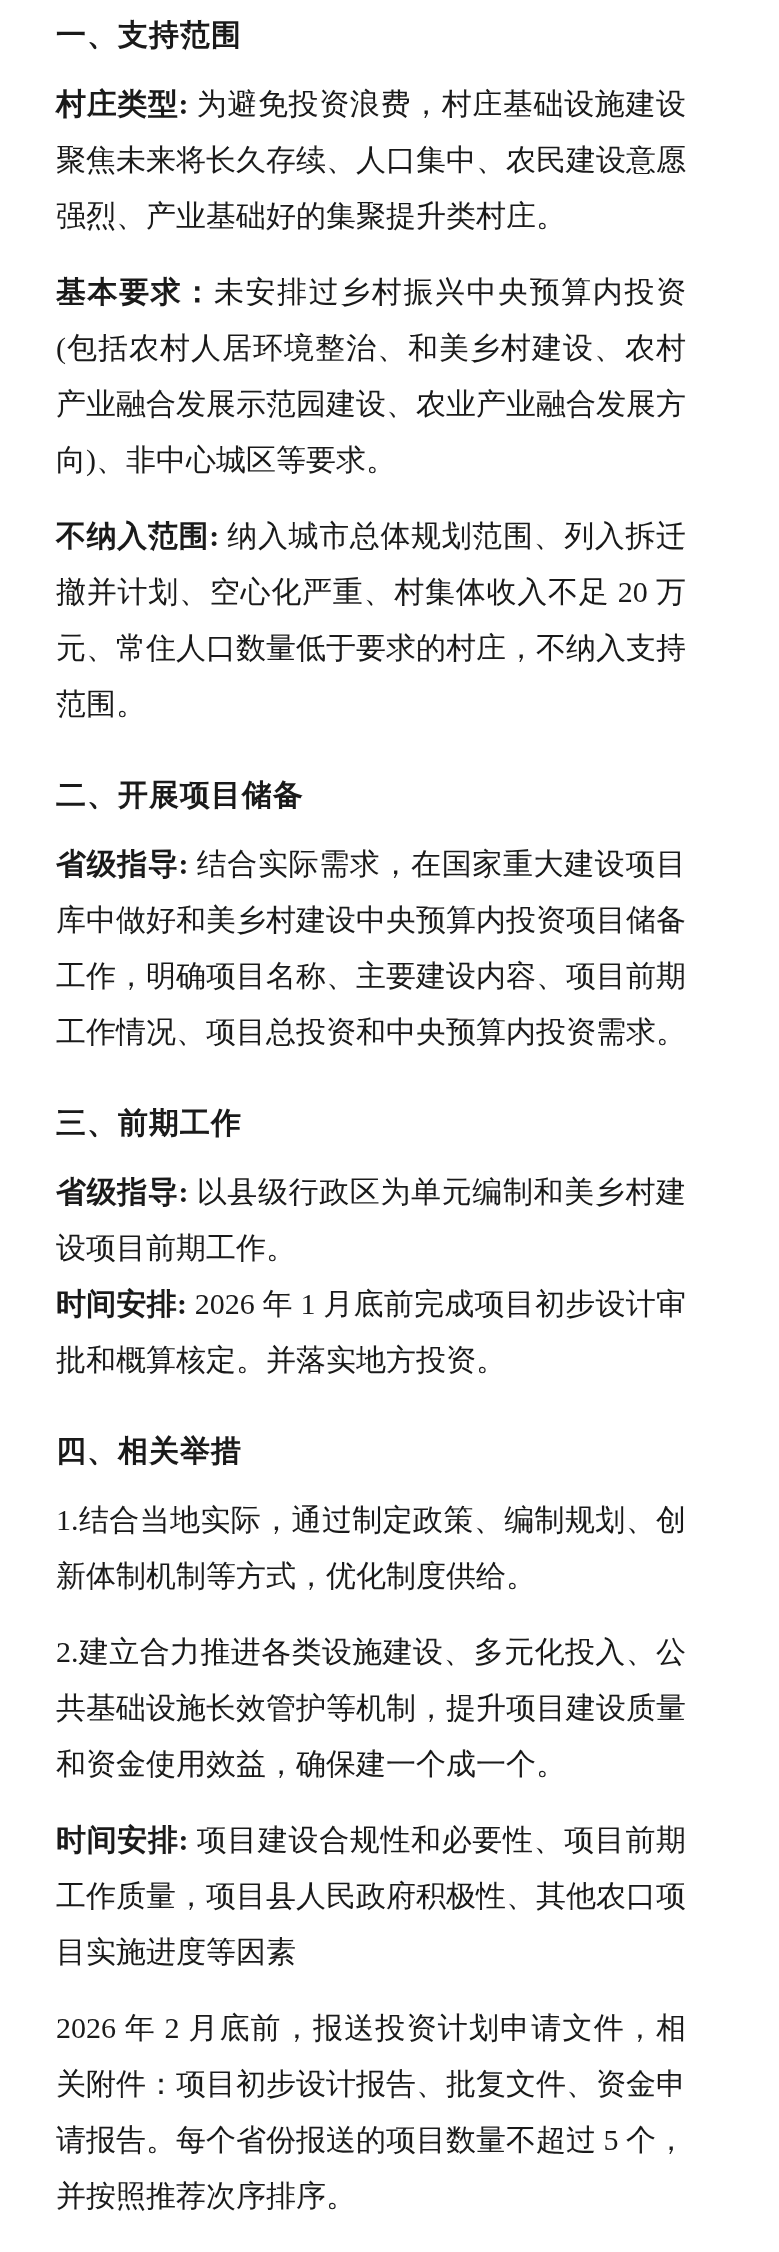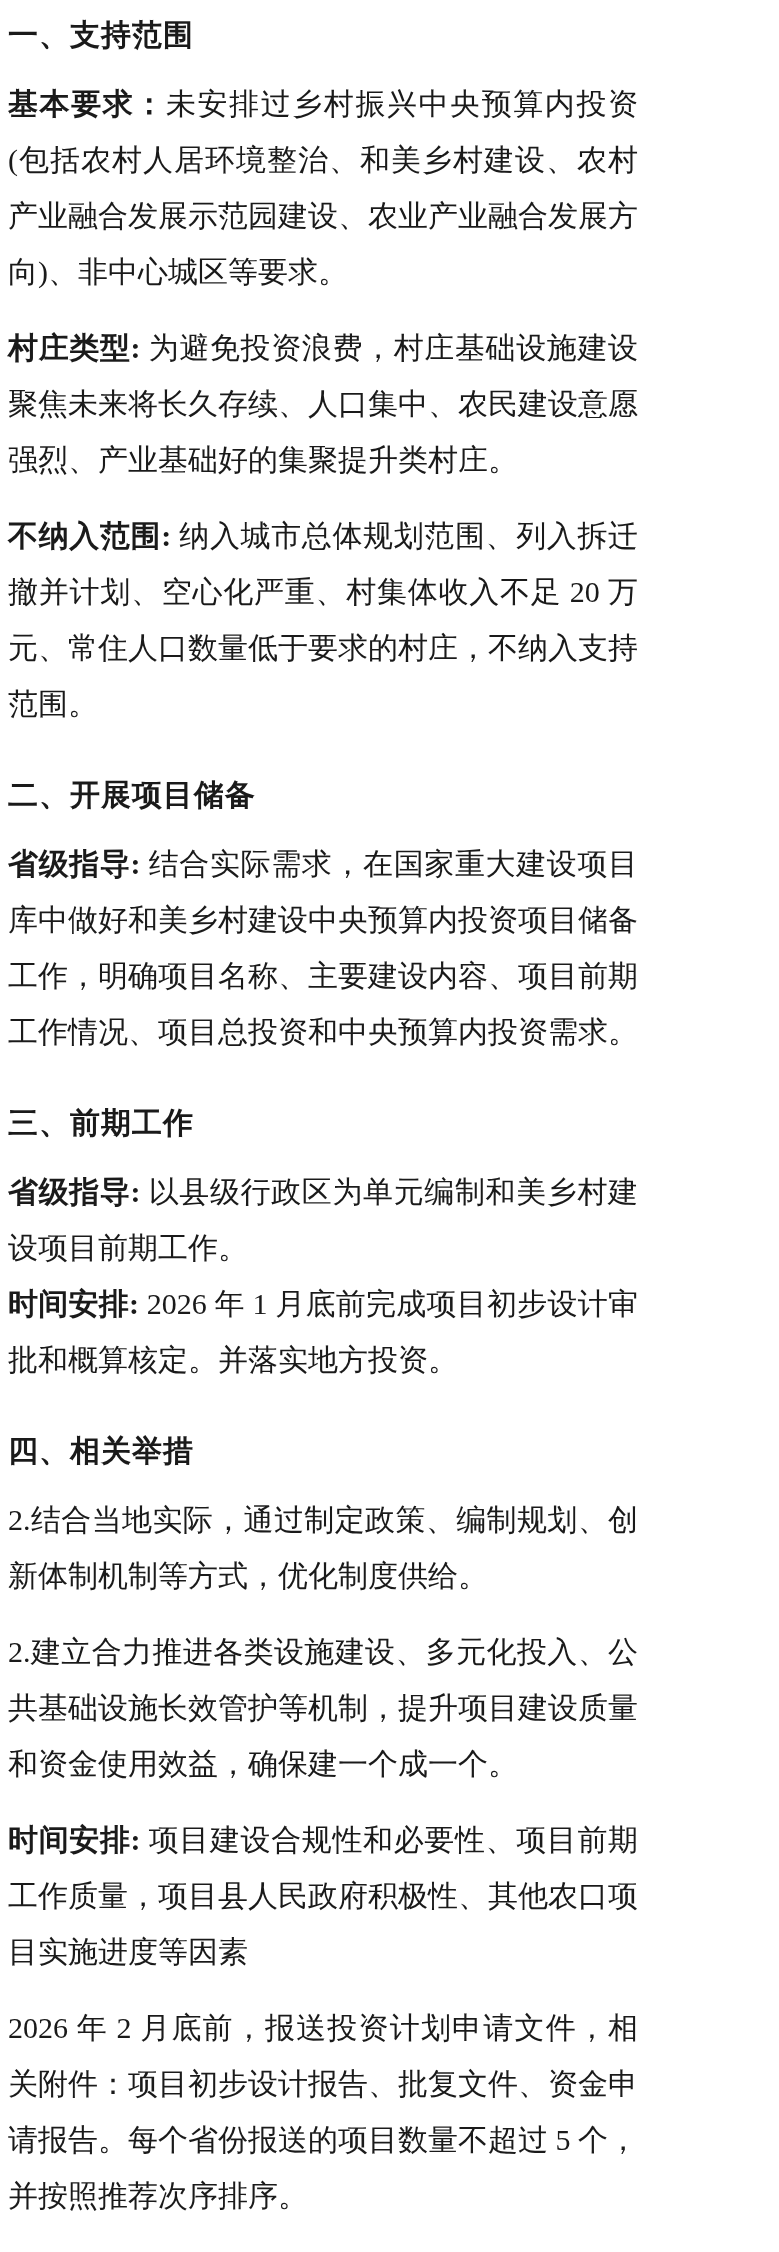--- a/index.html
+++ b/index.html
@@ -8,20 +8,21 @@
     background: #ffffff;
   }
   .page {
     width: 648px;
     min-height: 2252px;
     box-sizing: border-box;
     background: #ffffff;
     padding: 10px 10px 24px 8px;
     font-family: "Liberation Serif", "DejaVu Serif", serif;
     color: #1a1a1a;
+    margin-left: 48px;
   }
   .sec-heading {
     font-size: 30px;
     line-height: 42px;
     font-weight: 700;
     margin: 42px 0 0 0;
     letter-spacing: 1px;
   }
   .sec-heading.first {
     margin-top: 4px;
@@ -44,27 +45,27 @@
     text-decoration-thickness: 2px;
     text-underline-offset: 7px;
   }
 </style>
 </head>
 <body>
 
 <div class="page">
   <main>
       <h2 class="sec-heading first">一、支持范围</h2>
+      <p class="para"><span class="run-bold ">村庄类型: </span><span class="">为避免投资浪费，村庄基础设施建设聚焦未来将长久存续、人口集中、农民建设意愿强烈、产业基础好的集聚提升类村庄。</span></p>
       <p class="para"><span class="run-bold ">基本要求：</span><span class="">未安排过乡村振兴中央预算内投资(包括农村人居环境整治、和美乡村建设、农村产业融合发展示范园建设、农业产业融合发展方向)、非中心城区等要求。</span></p>
-      <p class="para"><span class="run-bold ">村庄类型: </span><span class="">为避免投资浪费，村庄基础设施建设聚焦未来将长久存续、人口集中、农民建设意愿强烈、产业基础好的集聚提升类村庄。</span></p>
       <p class="para"><span class="run-bold ">不纳入范围: </span><span class="">纳入城市总体规划范围、列入拆迁撤并计划、空心化严重、</span><span class="run-underline">村集体收入不足 20 万元、</span><span class="">常住人口数量低于要求的村庄，不纳入支持范围。</span></p>
       <h2 class="sec-heading">二、开展项目储备</h2>
       <p class="para"><span class="run-bold ">省级指导: </span><span class="">结合实际需求，在国家重大建设项目库中做好和美乡村建设中央预算内投资项目储备工作，明确</span><span class="run-underline">项目名称、主要建设内容、项目前期工作情况、项目总投资和中央预算内投资需求。</span></p>
       <h2 class="sec-heading">三、前期工作</h2>
       <p class="para"><span class="run-bold ">省级指导: </span><span class="">以县级行政区为单元编制和美乡村建设项目前期工作。</span></p>
       <p class="para tight"><span class="run-bold ">时间安排: </span><span class="run-underline">2026 年 1 月底前完成项目初步设计审批和概算</span><span class="">核定。并落实地方投资。</span></p>
       <h2 class="sec-heading">四、相关举措</h2>
-      <p class="para"><span class="">2.结合当地实际，通过制定政策、编制规划、创新体制机制等方式，优化制度供给。</span></p>
+      <p class="para"><span class="">1.结合当地实际，通过制定政策、编制规划、创新体制机制等方式，优化制度供给。</span></p>
       <p class="para"><span class="">2.建立合力推进各类设施建设、多元化投入、公共基础设施长效管护等机制，提升项目建设质量和资金使用效益，确保建一个成一个。</span></p>
       <p class="para"><span class="run-bold ">时间安排: </span><span class="">项目建设合规性和必要性、项目前期工作质量，项目县人民政府积极性、其他农口项目实施进度等因素</span></p>
       <p class="para"><span class="">2026 年 2 月底前，报送投资计划申请文件，相关附件：项目初步设计报告、批复文件、资金申请报告。每个省份报送的项目数量不超过 5 个，并按照推荐次序排序。</span></p>
     </main>
 </div>
 
 </body></html>

